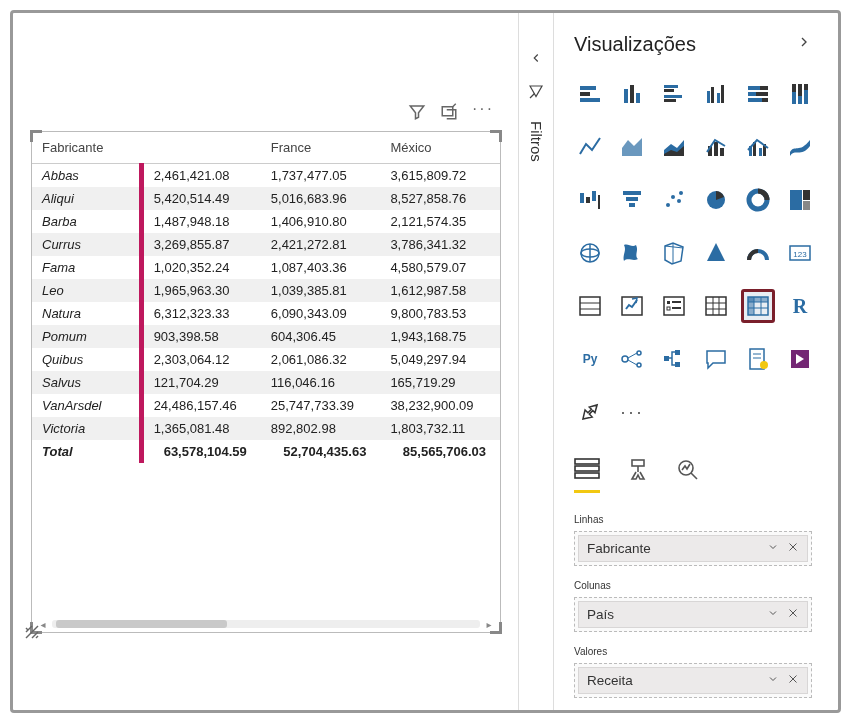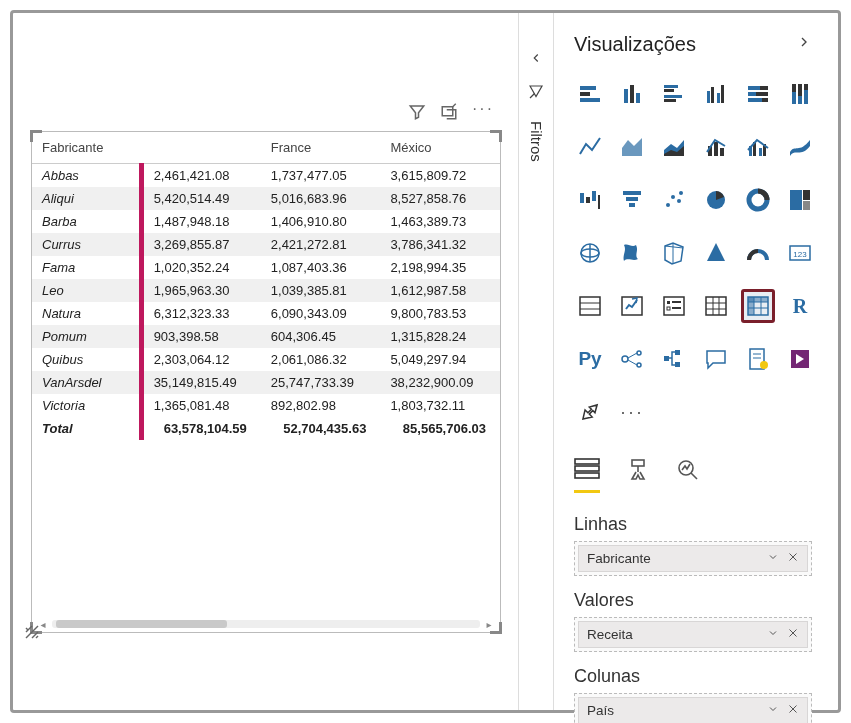--- a/index.html
+++ b/index.html
@@ -140,21 +140,21 @@
     background: #e8edf3;
   }
   .viz-grid svg { display:block;}
   .tabs {
     display:flex; gap: 26px; margin: 12px 0 6px 0;
     border-bottom: 1px solid transparent;
   }
   .tabs .tab { padding-bottom:6px; cursor:pointer; color:#555;}
   .tabs .tab.active { border-bottom: 3px solid #f2c811;}
   .field-section { margin-top: 14px;}
-  .field-section .sect-label { font-size: 18px; color:#333; margin-bottom: 6px;}
+  .field-section .sect-label { font-size: 10px; color:#333; margin-bottom: 6px;}
   .field-well {
     border: 1px dashed #bbb;
     padding: 3px;
     background: #fafafa;
   }
   .field-pill {
     display:flex; align-items:center; justify-content:space-between;
     background: #eceaea;
     border: 1px solid #d8d6d6;
     padding: 5px 8px;
@@ -213,61 +213,67 @@
               <tr>
                 <td class="rowhdr">Aliqui</td>
                 <td class="num">5,420,514.49</td>
                 <td class="num">5,016,683.96</td>
                 <td class="num">8,527,858.76</td>
               </tr>
               <tr>
                 <td class="rowhdr">Barba</td>
                 <td class="num">1,487,948.18</td>
                 <td class="num">1,406,910.80</td>
-                <td class="num">1,463,389.73</td>
+                <td class="num">2,121,574.35</td>
               </tr>
               <tr>
                 <td class="rowhdr">Currus</td>
                 <td class="num">3,269,855.87</td>
                 <td class="num">2,421,272.81</td>
                 <td class="num">3,786,341.32</td>
               </tr>
               <tr>
                 <td class="rowhdr">Fama</td>
                 <td class="num">1,020,352.24</td>
                 <td class="num">1,087,403.36</td>
-                <td class="num">2,198,994.35</td>
+                <td class="num">4,580,579.07</td>
               </tr>
               <tr>
                 <td class="rowhdr">Leo</td>
                 <td class="num">1,965,963.30</td>
                 <td class="num">1,039,385.81</td>
                 <td class="num">1,612,987.58</td>
               </tr>
               <tr>
                 <td class="rowhdr">Natura</td>
                 <td class="num">6,312,323.33</td>
                 <td class="num">6,090,343.09</td>
                 <td class="num">9,800,783.53</td>
               </tr>
               <tr>
                 <td class="rowhdr">Pomum</td>
                 <td class="num">903,398.58</td>
                 <td class="num">604,306.45</td>
-                <td class="num">1,315,828.24</td>
+                <td class="num">1,943,168.75</td>
               </tr>
               <tr>
                 <td class="rowhdr">Quibus</td>
                 <td class="num">2,303,064.12</td>
                 <td class="num">2,061,086.32</td>
                 <td class="num">5,049,297.94</td>
               </tr>
               <tr>
+                <td class="rowhdr">Salvus</td>
+                <td class="num">121,704.29</td>
+                <td class="num">116,046.16</td>
+                <td class="num">165,719.29</td>
+              </tr>
+              <tr>
                 <td class="rowhdr">VanArsdel</td>
-                <td class="num">35,149,815.49</td>
+                <td class="num">24,486,157.46</td>
                 <td class="num">25,747,733.39</td>
                 <td class="num">38,232,900.09</td>
               </tr>
               <tr>
                 <td class="rowhdr">Victoria</td>
                 <td class="num">1,365,081.48</td>
                 <td class="num">892,802.98</td>
                 <td class="num">1,803,732.11</td>
               </tr>
             </tbody>
@@ -533,21 +539,21 @@
             <line x1="3" y1="9" x2="23" y2="9" stroke="#2b6ca3"></line>
             <line x1="3" y1="15" x2="23" y2="15" stroke="#2b6ca3"></line>
             <line x1="9" y1="4" x2="9" y2="22" stroke="#2b6ca3"></line>
             <line x1="16" y1="4" x2="16" y2="22" stroke="#2b6ca3"></line>
           </svg>
         </div>
         <div class="vicon">
           <span style="font-weight:bold;font-size:20px;color:#2b6ca3;font-family:serif;">R</span>
         </div>
         <div class="vicon">
-          <span style="font-weight:bold;font-size:19px;color:#2b6ca3;">Py</span>
+          <span style="font-weight:bold;font-size:12px;color:#2b6ca3;">Py</span>
         </div>
         <div class="vicon">
           <svg width="26" height="26" viewBox="0 0 26 26">
             <circle cx="6" cy="13" r="3" fill="none" stroke="#2b6ca3" stroke-width="1.5"></circle>
             <circle cx="20" cy="7" r="2" fill="none" stroke="#2b6ca3" stroke-width="1.5"></circle>
             <circle cx="20" cy="19" r="2" fill="none" stroke="#2b6ca3" stroke-width="1.5"></circle>
             <line x1="9" y1="12" x2="18" y2="7" stroke="#2b6ca3"></line>
             <line x1="9" y1="14" x2="18" y2="19" stroke="#2b6ca3"></line>
           </svg>
         </div>
@@ -623,47 +629,47 @@
                 </svg></span>
             <span><svg width="12" height="12" viewBox="0 0 24 24" fill="none" stroke="#555" stroke-width="2">
                   <path d="M5 5l14 14M19 5L5 19"></path>
                 </svg></span>
           </span>
         </div>
       </div>
     </div>
 
     <div class="field-section">
+      <div class="sect-label">Colunas</div>
+      <div class="field-well">
+        <div class="field-pill">
+          <span>País</span>
+          <span class="actions">
+            <span><svg width="12" height="12" viewBox="0 0 24 24" fill="none" stroke="#555" stroke-width="2">
+                  <path d="M6 9l6 6 6-6"></path>
+                </svg></span>
+            <span><svg width="12" height="12" viewBox="0 0 24 24" fill="none" stroke="#555" stroke-width="2">
+                  <path d="M5 5l14 14M19 5L5 19"></path>
+                </svg></span>
+          </span>
+        </div>
+      </div>
+    </div>
+
+    <div class="field-section">
       <div class="sect-label">Valores</div>
       <div class="field-well">
         <div class="field-pill">
           <span>Receita</span>
           <span class="actions">
             <span><svg width="12" height="12" viewBox="0 0 24 24" fill="none" stroke="#555" stroke-width="2">
                   <path d="M6 9l6 6 6-6"></path>
                 </svg></span>
             <span><svg width="12" height="12" viewBox="0 0 24 24" fill="none" stroke="#555" stroke-width="2">
                   <path d="M5 5l14 14M19 5L5 19"></path>
                 </svg></span>
           </span>
         </div>
       </div>
     </div>
 
-    <div class="field-section">
-      <div class="sect-label">Colunas</div>
-      <div class="field-well">
-        <div class="field-pill">
-          <span>País</span>
-          <span class="actions">
-            <span><svg width="12" height="12" viewBox="0 0 24 24" fill="none" stroke="#555" stroke-width="2">
-                  <path d="M6 9l6 6 6-6"></path>
-                </svg></span>
-            <span><svg width="12" height="12" viewBox="0 0 24 24" fill="none" stroke="#555" stroke-width="2">
-                  <path d="M5 5l14 14M19 5L5 19"></path>
-                </svg></span>
-          </span>
-        </div>
-      </div>
-    </div>
-
   </div>
 </div>
 
 </body></html>

